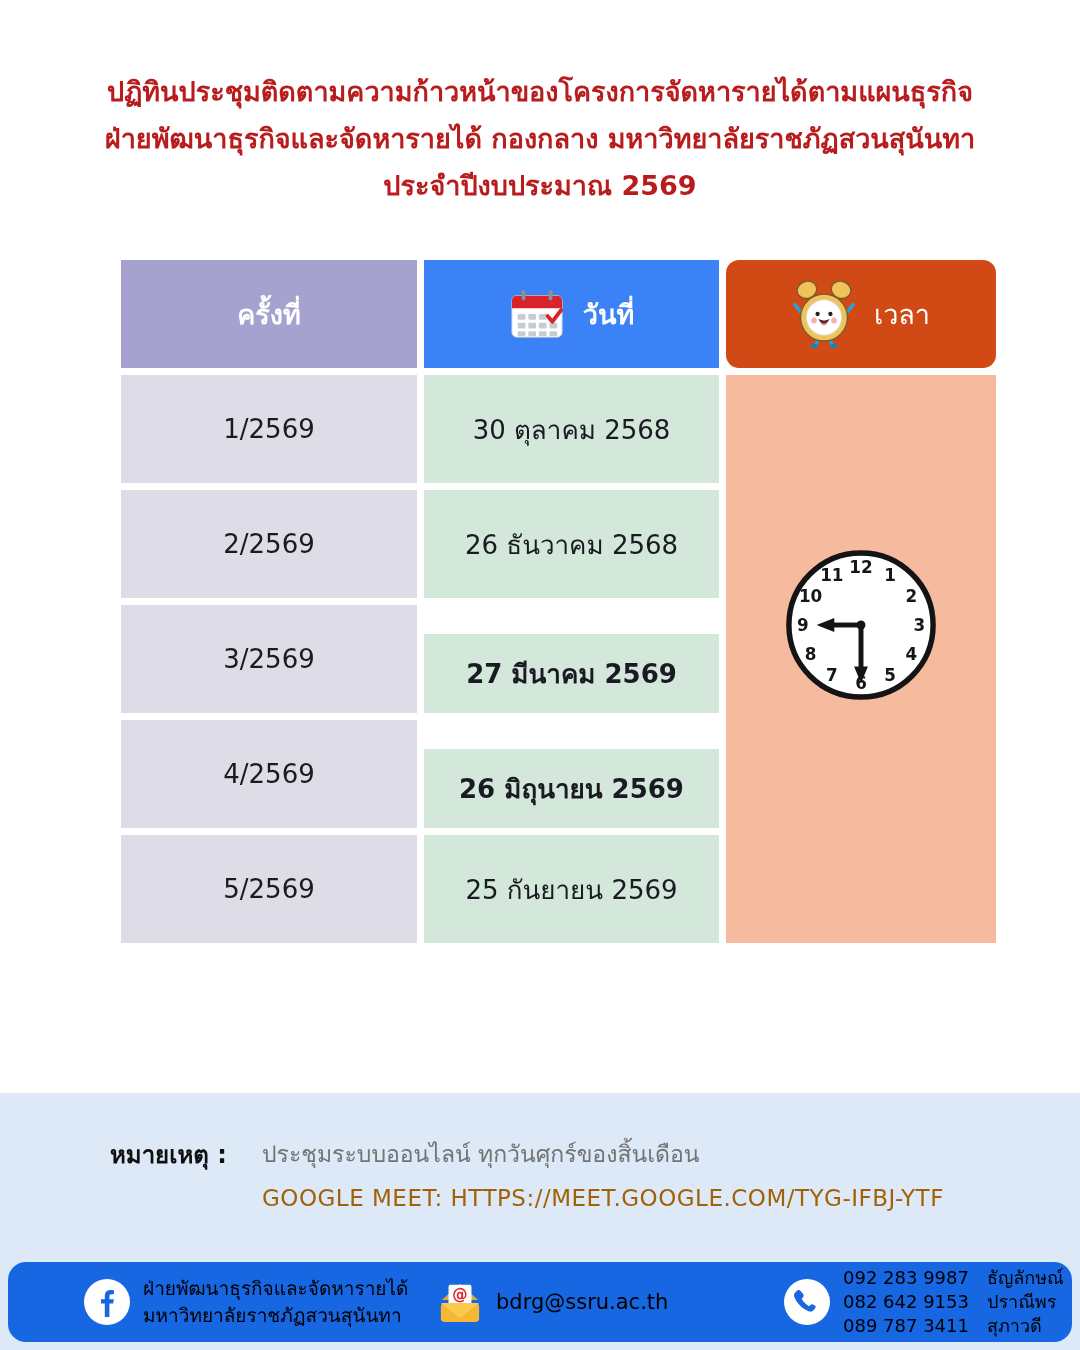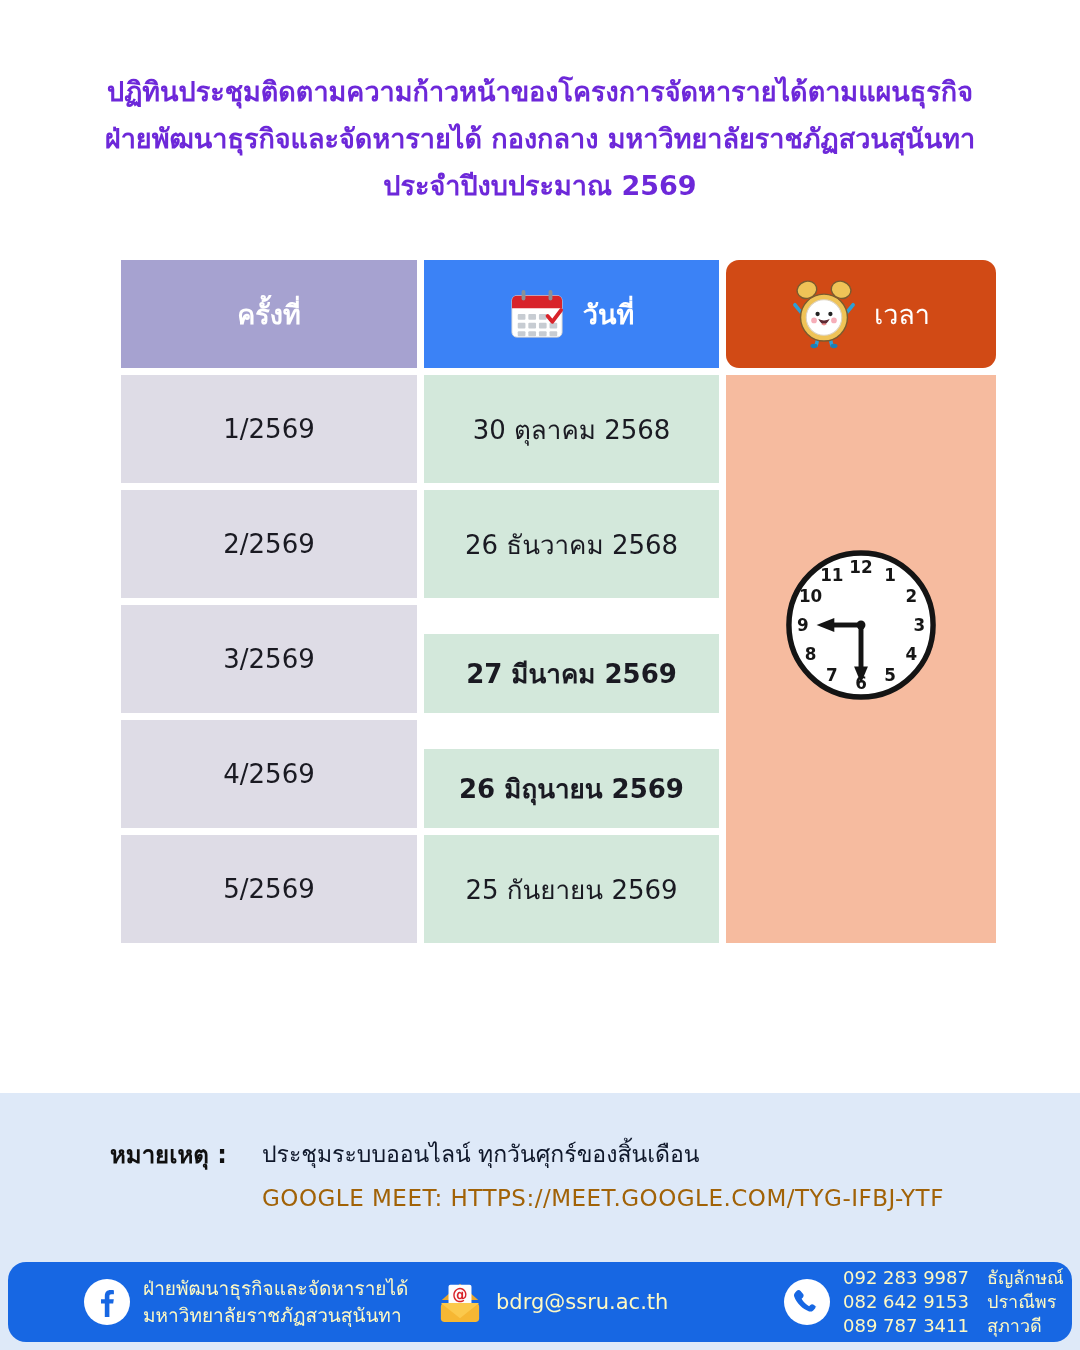--- a/index.html
+++ b/index.html
@@ -6,21 +6,21 @@
   html,body { background:#ffffff; }
   .page {
     position:relative; width:1080px; height:1350px; background:#ffffff;
     overflow:hidden; font-family:"DejaVu Sans","Liberation Sans",sans-serif;
     color:#121212;
   }
 
   
   .title {
     position:absolute; top:76px; left:0; width:1080px;
-    text-align:center; font-weight:700; font-size:27px; color:#6d28d9;
+    text-align:center; font-weight:700; font-size:27px; color:#b91c1c;
   }
   .title .tline { line-height:31px; margin-bottom:16px; }
 
   
   .schedule {
     position:absolute; left:121px; top:260px;
     display:grid;
     grid-template-columns:296px 295px 270px;
     grid-template-rows:repeat(6,108px);
     gap:7px;
@@ -47,31 +47,31 @@
   
   .note {
     position:absolute; left:0; top:1093px; width:1080px; height:320px;
     background:#dee9f8;
   }
   .note-label {
     position:absolute; left:110px; top:42px;
     font-weight:700; font-size:24px; color:#101010;
   }
   .note-line1 {
-    position:absolute; left:262px; top:43px; font-size:23px; color:#0f172a;text-align:center;
+    position:absolute; left:262px; top:43px; font-size:23px; color:#737373;text-align:center;
   }
   .note-line2 {
     position:absolute; left:262px; top:92px; font-size:23px;
     letter-spacing:0.5px; color:#a16207;
   }
 
   
   .bar {
     position:absolute; left:8px; top:1262px; width:1064px; height:80px;
-    background:#1767e3; border-radius:18px; color:#fef9c3;
+    background:#1767e3; border-radius:18px; color:#000000;
   }
   .grp { position:absolute; top:0; height:80px; display:flex; align-items:center; gap:13px; }
   .grp-fb    { left:76px; }
   .grp-email { left:429px; }
   .grp-phone { left:776px; }
   .fb-text div { font-size:19px; line-height:27px; }
   .email-text { font-size:21px; }
   .phone-table {
     display:grid; grid-template-columns:auto auto; column-gap:18px;
     font-size:18px; line-height:24px;

